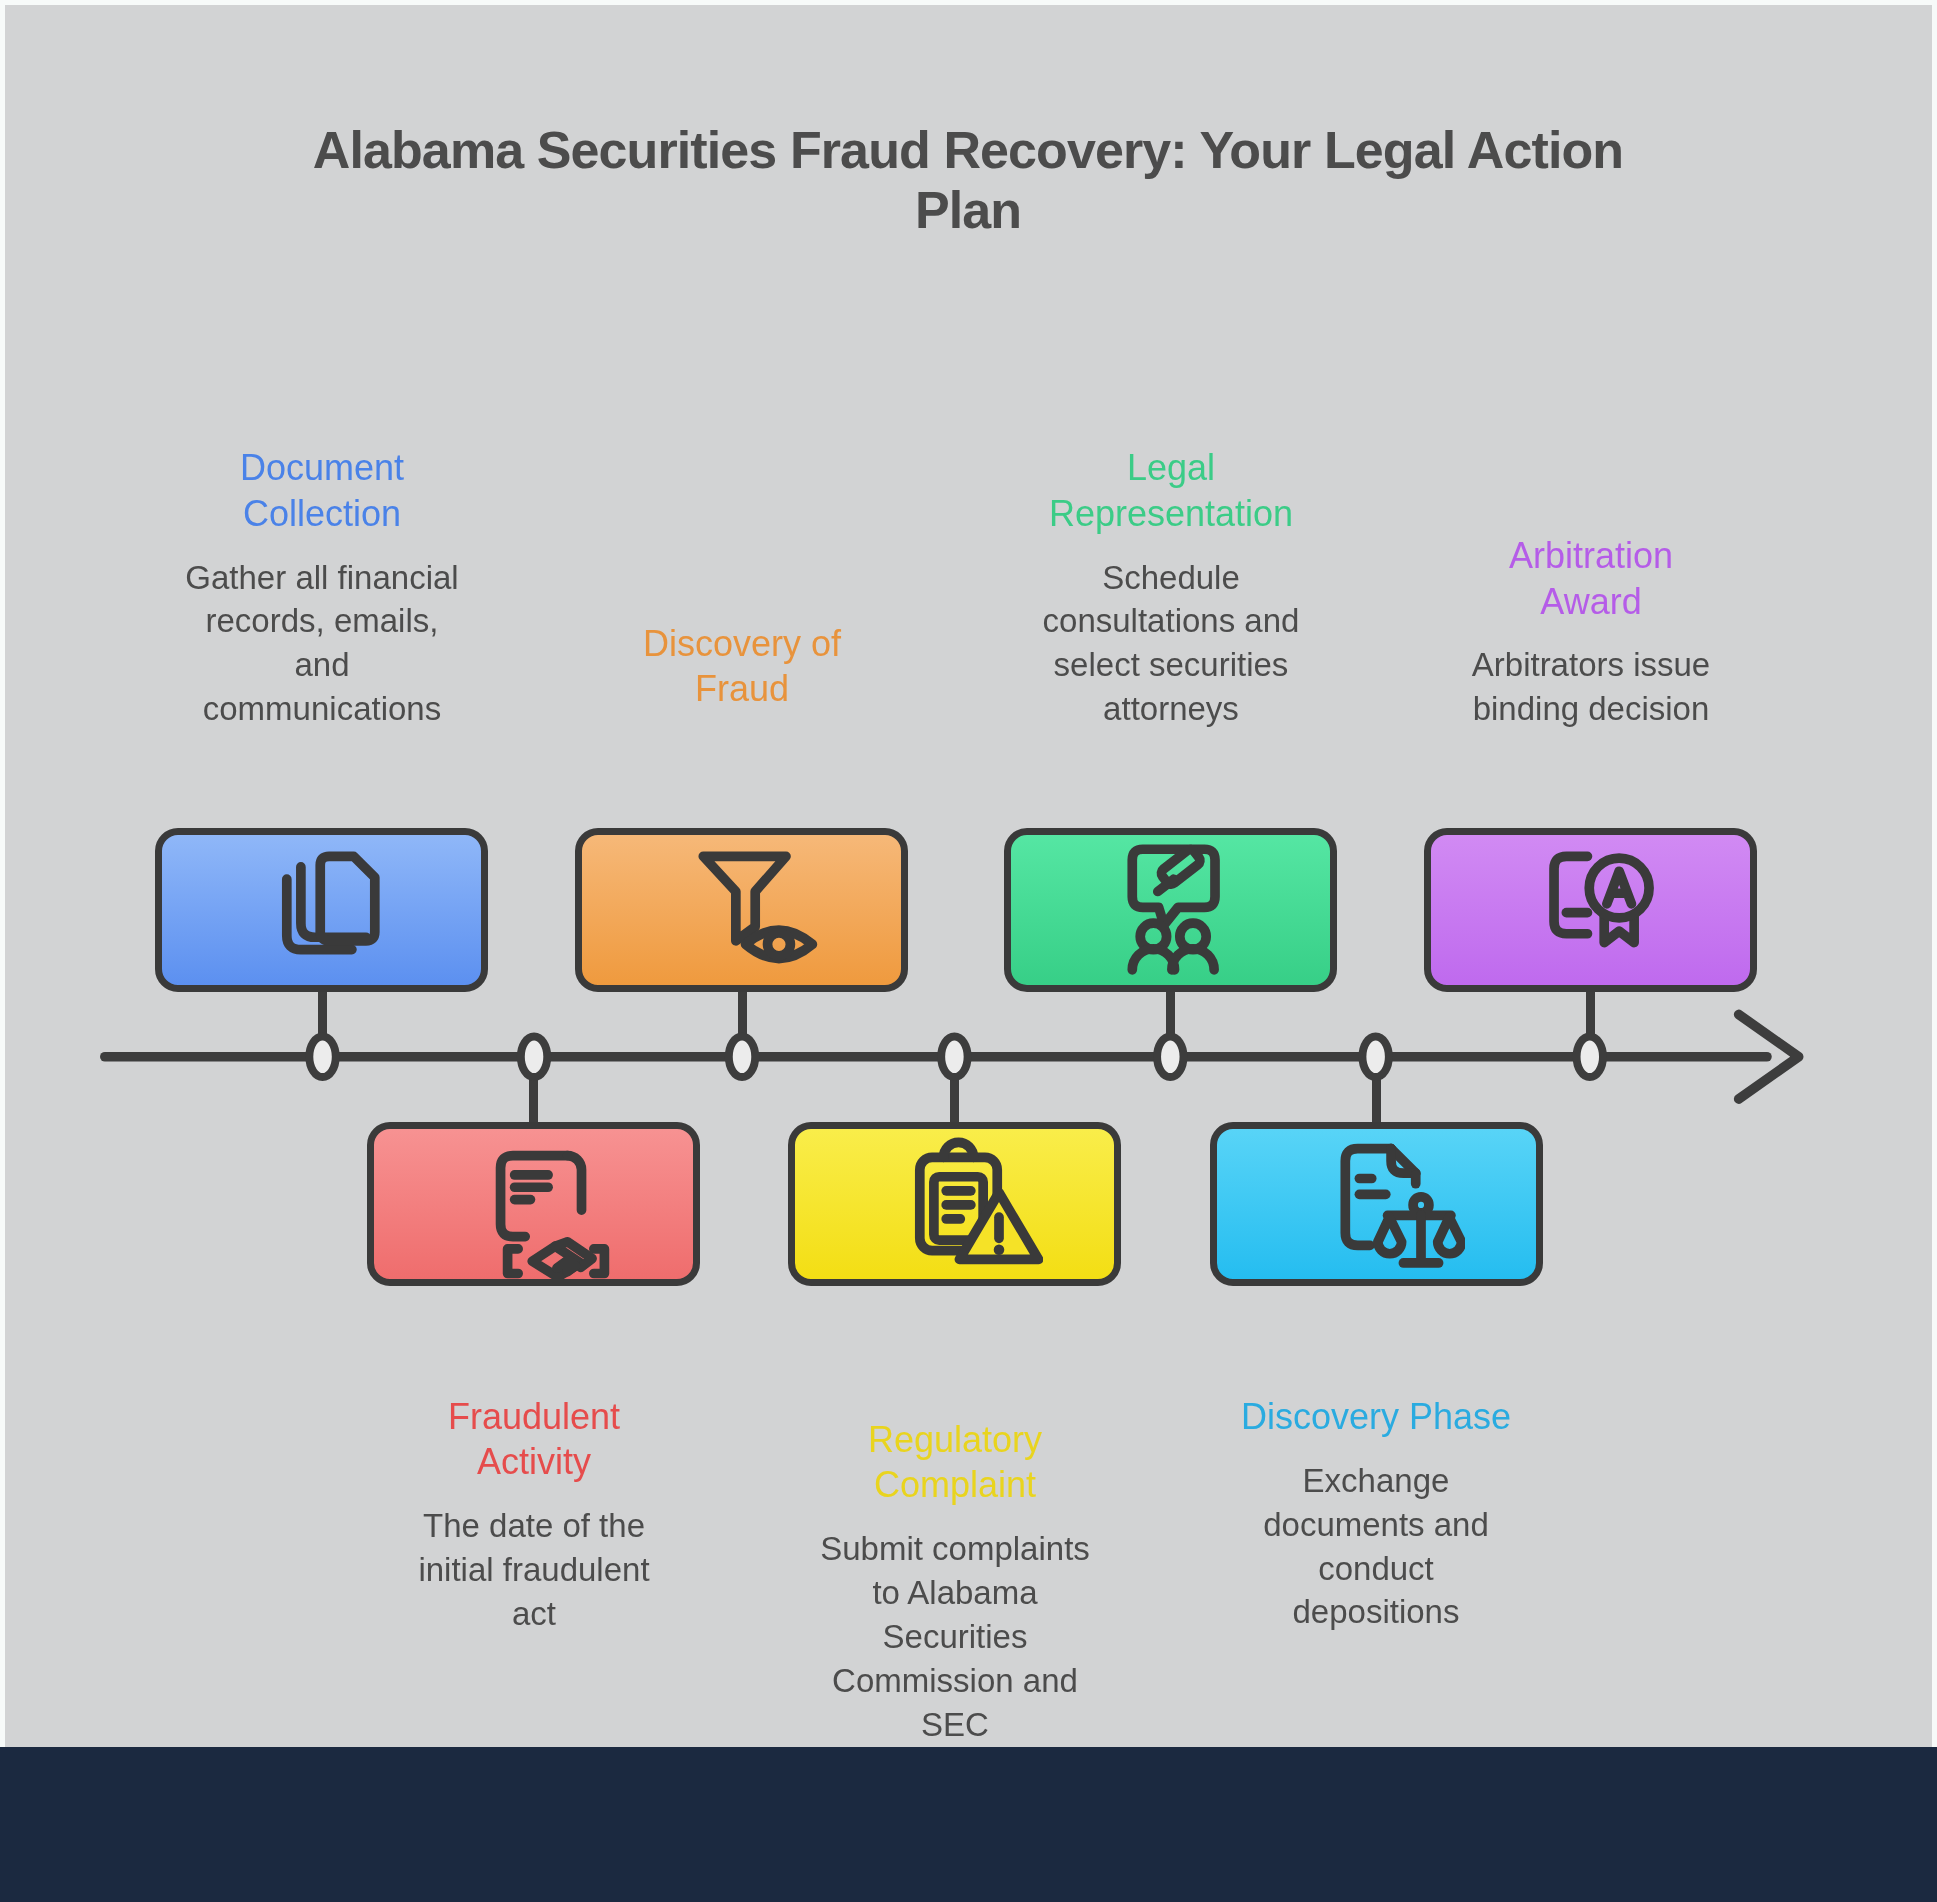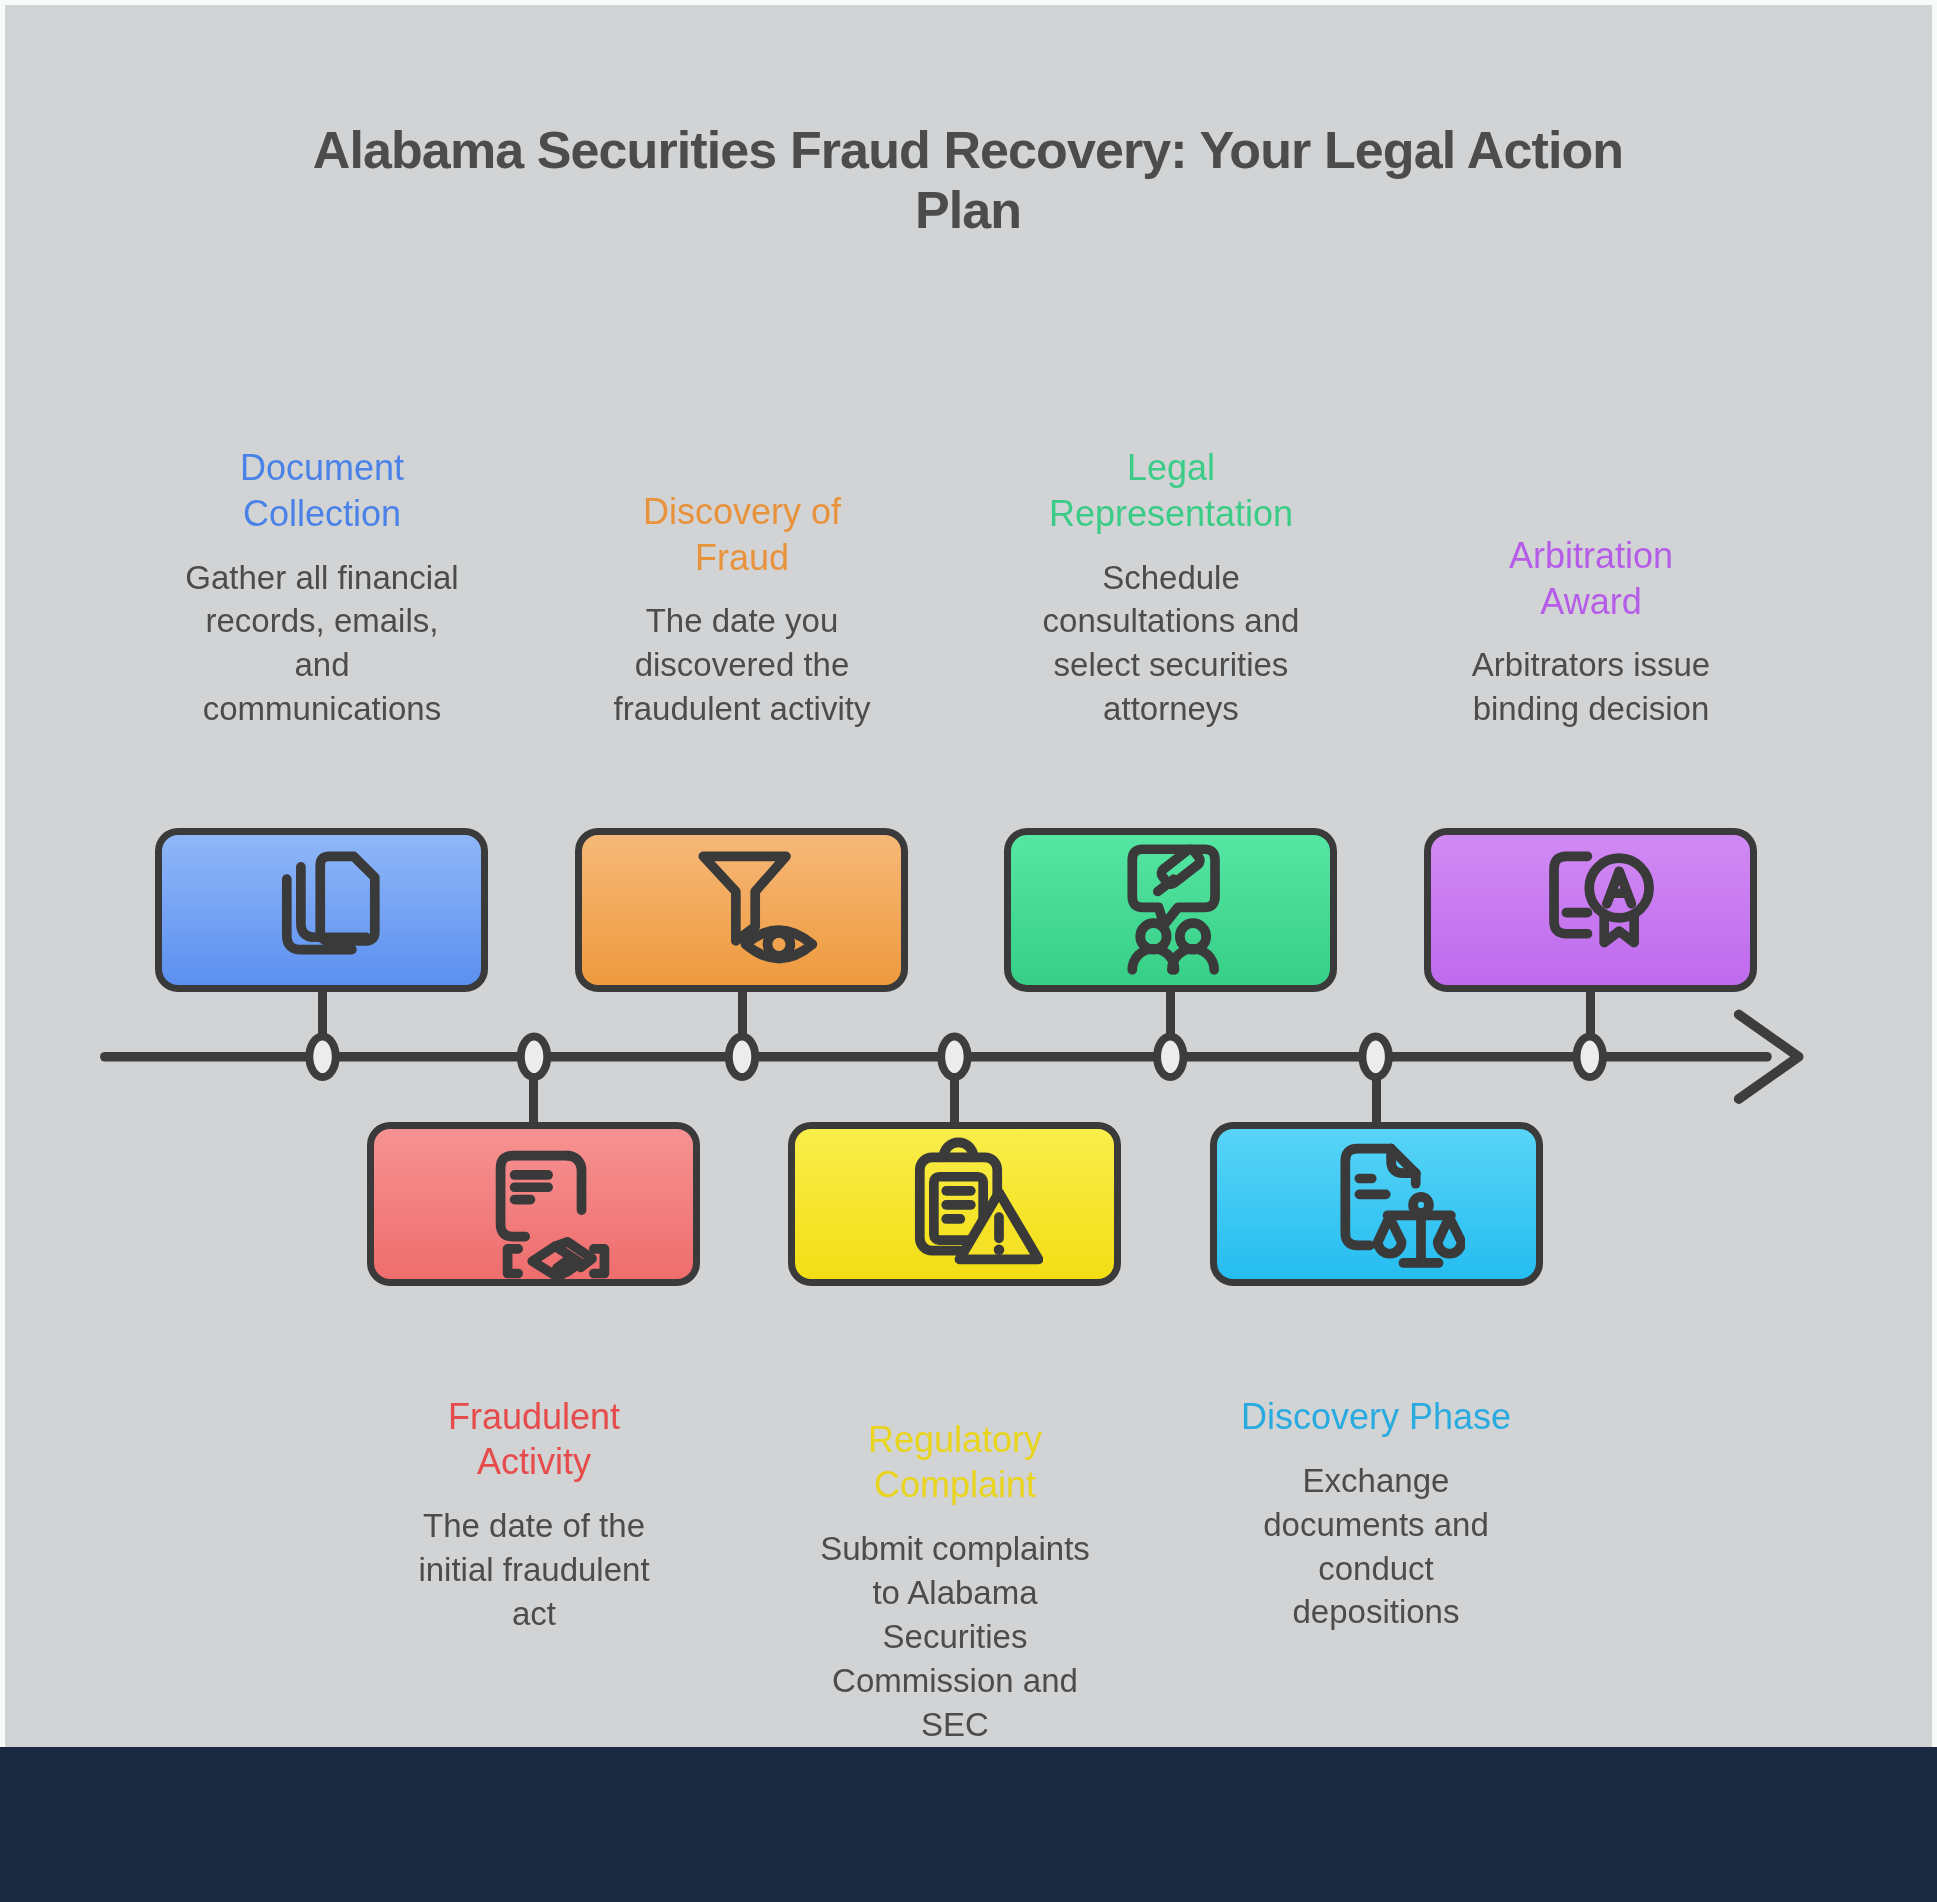--- a/index.html
+++ b/index.html
@@ -153,23 +153,20 @@
     <div class="h" style="color: rgb(74, 130, 232);">Document
 Collection</div>
     <div class="d" style="color: rgb(76, 76, 76);">Gather all financial
 records, emails,
 and
 communications</div>
   </div>
   <div class="txt top" style="left:539px">
     <div class="h" style="color: rgb(232, 147, 60);">Discovery of
 Fraud</div>
-    <div class="d" style="color: rgb(76, 76, 76);">The date you
-discovered the
-fraudulent activity</div>
   </div>
   <div class="txt top" style="left:968px">
     <div class="h" style="color: rgb(59, 204, 135);">Legal
 Representation</div>
     <div class="d" style="color: rgb(76, 76, 76);">Schedule
 consultations and
 select securities
 attorneys</div>
   </div>
   <div class="txt top" style="left:1388px">

